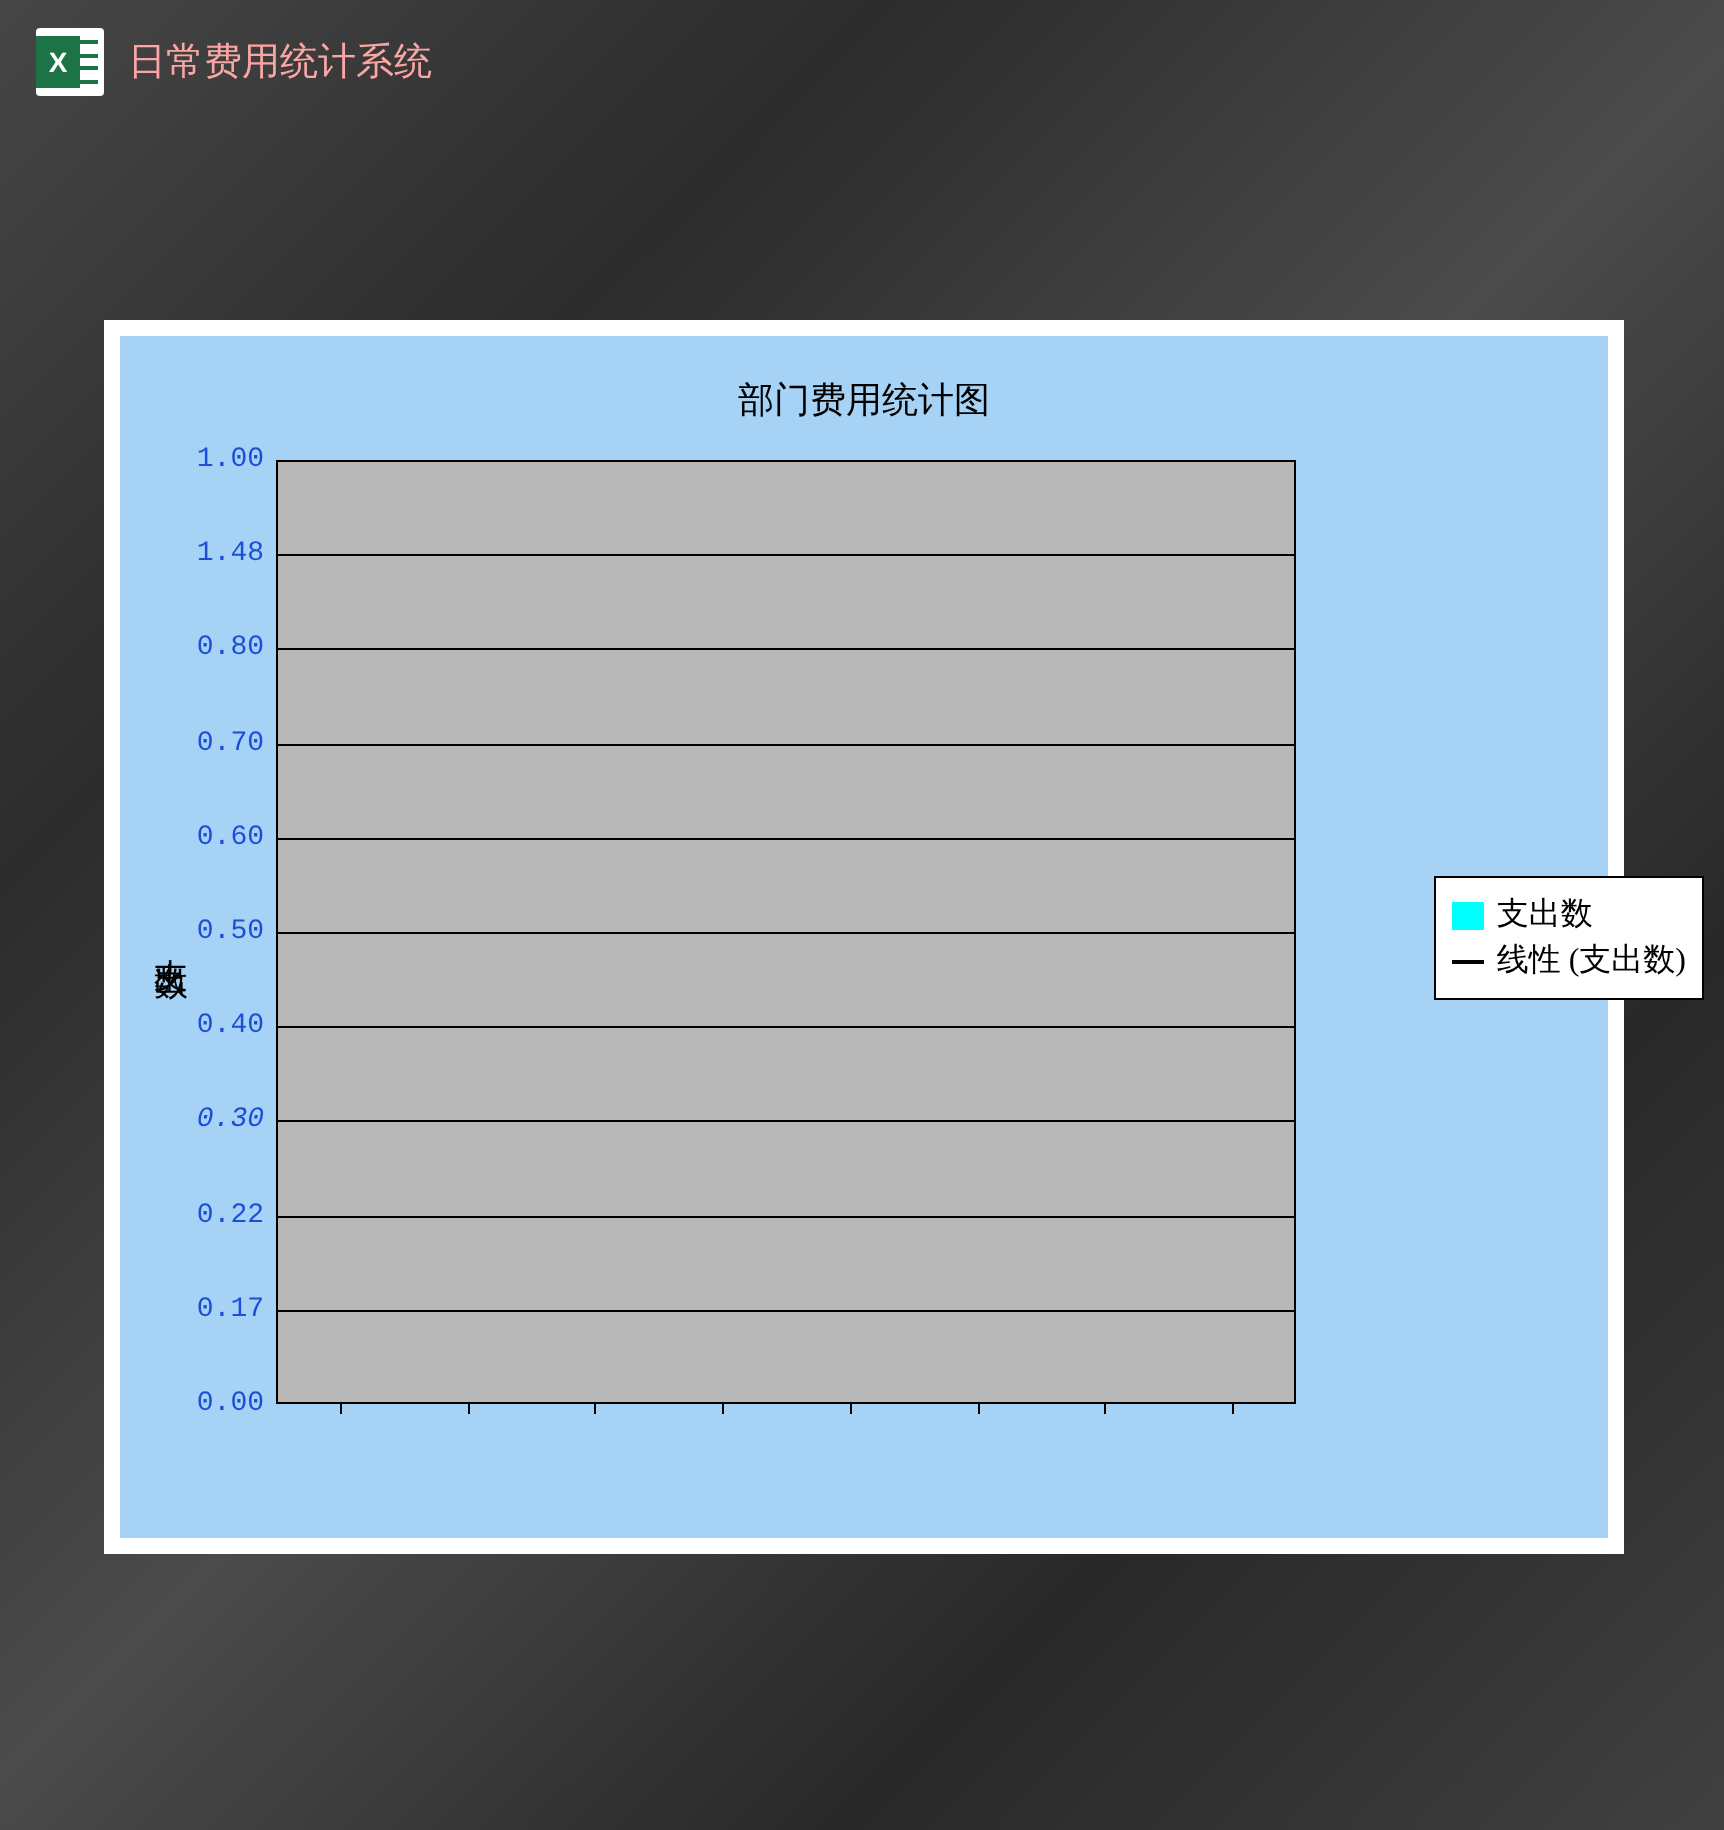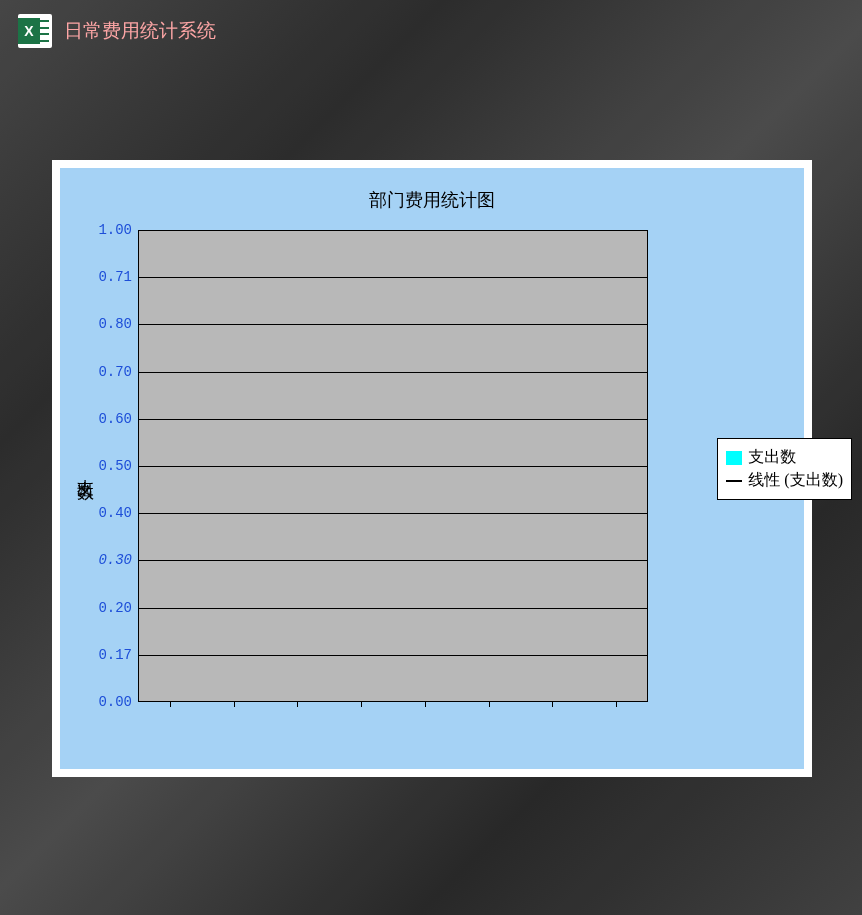--- a/index.html
+++ b/index.html
@@ -207,28 +207,28 @@
           <div class="grid-line" style="top: 283.2px;"></div>
           <div class="grid-line" style="top: 236px;"></div>
           <div class="grid-line" style="top: 188.8px;"></div>
           <div class="grid-line" style="top: 141.6px;"></div>
           <div class="grid-line" style="top: 94.4px;"></div>
           <div class="grid-line" style="top: 47.2px;"></div>
         </div>
       <div id="yticks">
           <div class="y-tick-label" style="top: 472px; margin-left: 28px;">0.00</div>
           <div class="y-tick-label" style="top: 424.8px;">0.17</div>
-          <div class="y-tick-label" style="top: 377.6px;">0.20</div>
+          <div class="y-tick-label" style="top: 377.6px;">0.22</div>
           <div class="y-tick-label" style="top: 330.4px; font-style: italic;">0.30</div>
           <div class="y-tick-label" style="top: 283.2px;">0.40</div>
           <div class="y-tick-label" style="top: 236px;">0.50</div>
           <div class="y-tick-label" style="top: 188.8px;">0.60</div>
           <div class="y-tick-label" style="top: 141.6px;">0.70</div>
           <div class="y-tick-label" style="top: 94.4px;">0.80</div>
-          <div class="y-tick-label" style="top: 47.2px;">0.71</div>
+          <div class="y-tick-label" style="top: 47.2px;">1.48</div>
           <div class="y-tick-label" style="top: 0px;">1.00</div>
         </div>
       <div id="xticks">
           <div class="x-tick" style="left: 31.875px;"></div>
           <div class="x-tick" style="left: 95.625px;"></div>
           <div class="x-tick" style="left: 159.375px;"></div>
           <div class="x-tick" style="left: 223.125px;"></div>
           <div class="x-tick" style="left: 286.875px;"></div>
           <div class="x-tick" style="left: 350.625px;"></div>
           <div class="x-tick" style="left: 414.375px;"></div>

